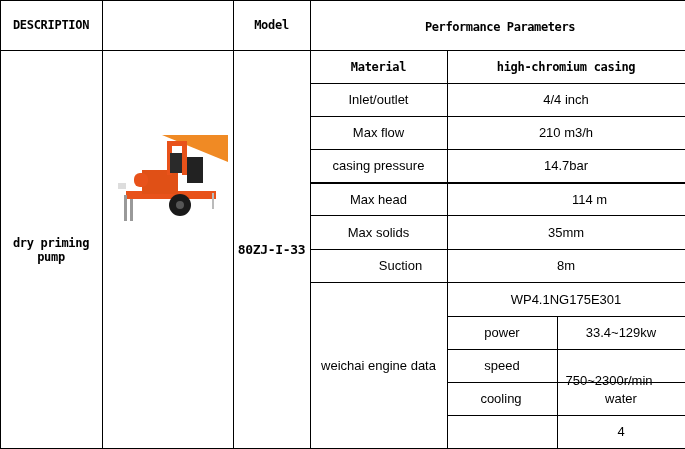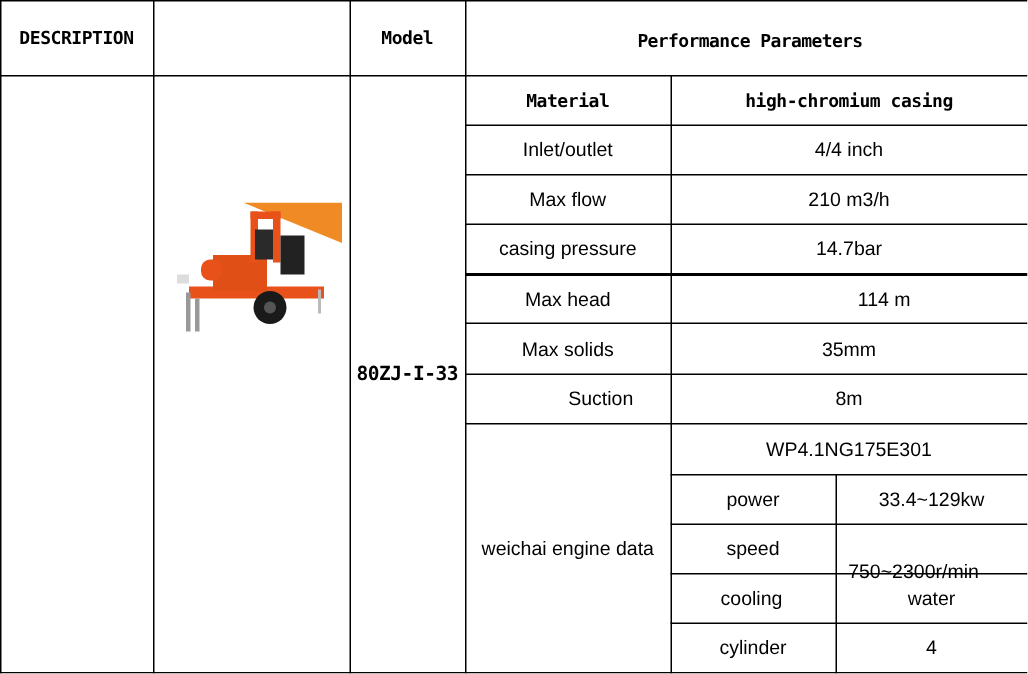--- a/index.html
+++ b/index.html
@@ -37,20 +37,21 @@
   <div class="line-v" style="left:102px;top:0;height:449px;"></div>
   <div class="line-v" style="left:233px;top:0;height:449px;"></div>
   <div class="line-v" style="left:310px;top:0;height:449px;"></div>
   <div class="line-v" style="left:447px;top:50px;height:399px;"></div>
   <div class="line-v" style="left:557px;top:316px;height:133px;"></div>
 
   <div class="cell serif-b" style="left:0;top:0;width:102px;height:50px;">DESCRIPTION</div>
   <div class="cell serif-b" style="left:233px;top:0;width:77px;height:50px;">Model</div>
   <div class="cell serif-n" style="left:310px;top:2px;width:380px;height:50px;font-weight:bold;">Performance Parameters</div>
 
+  <div class="cell serif-b" style="left:6px;top:50px;width:90px;height:399px;line-height:14px;">dry priming pump</div>
   <div class="cell serif-b" style="left:233px;top:50px;width:77px;height:399px;font-size:13px;">80ZJ-I-33</div>
 
   <div class="photo">
     <svg width="116" height="105" viewBox="0 0 116 105">
       <polygon points="50,0 116,0 116,27" fill="#f08a24"></polygon>
       <rect x="14" y="56" width="90" height="8" fill="#e8521a"></rect>
       <rect x="30" y="35" width="36" height="24" fill="#e05016"></rect>
       <rect x="55" y="6" width="5" height="34" fill="#e8521a"></rect>
       <rect x="70" y="6" width="5" height="34" fill="#e8521a"></rect>
       <rect x="55" y="6" width="20" height="5" fill="#e8521a"></rect>
@@ -92,15 +93,14 @@
 
   <div class="cell sans" style="left:447px;top:316px;width:110px;height:33px;">power</div>
   <div class="cell sans" style="left:557px;top:316px;width:128px;height:33px;">33.4~129kw</div>
 
   <div class="cell sans" style="left:447px;top:349px;width:110px;height:33px;">speed</div>
   <div class="cell sans" style="left:557px;top:349px;width:104px;height:33px;margin-top:15px;">750~2300r/min</div>
 
   <div class="cell sans" style="left:446px;top:382px;width:110px;height:33px;">cooling</div>
   <div class="cell sans" style="left:557px;top:382px;width:128px;height:33px;">water</div>
 
-  <div class="cell sans" style="left:447px;top:415px;width:110px;height:33px;">cylinder</div>
   <div class="cell sans" style="left:557px;top:415px;width:128px;height:33px;">4</div>
 </div>
 
 </body></html>

